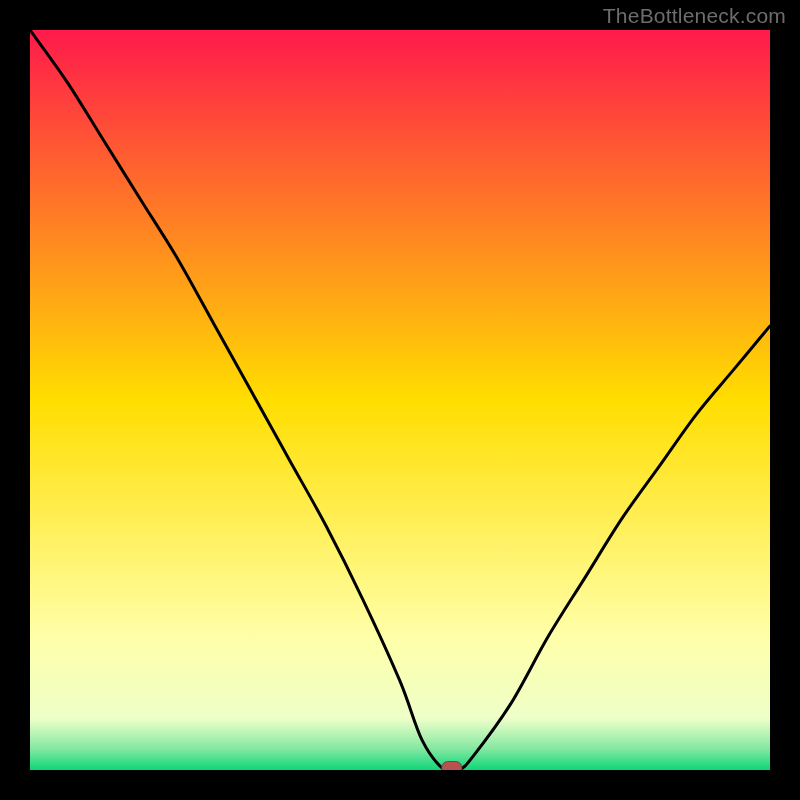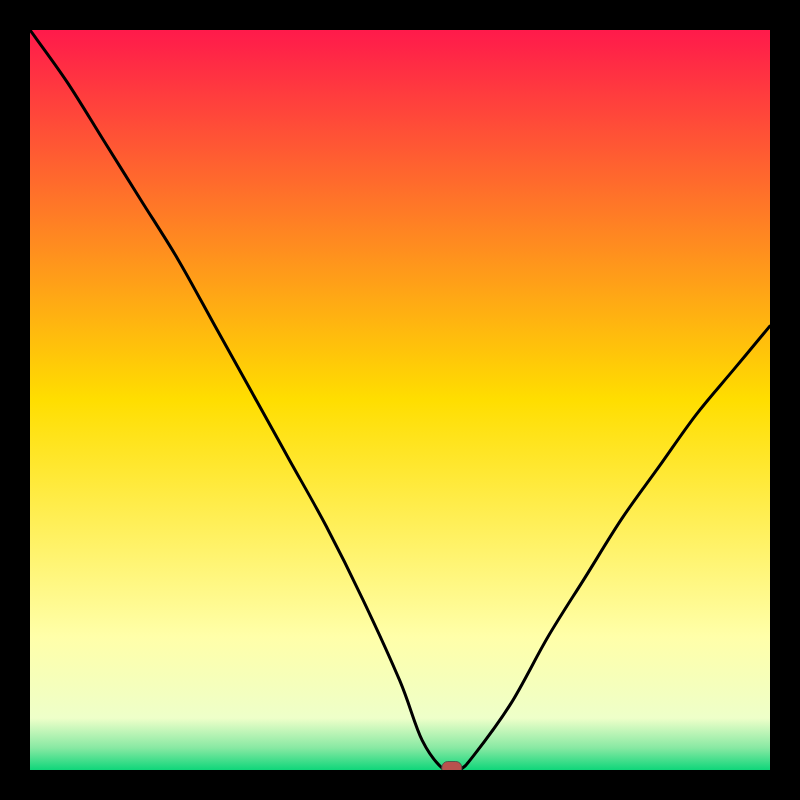--- a/index.html
+++ b/index.html
@@ -31,20 +31,21 @@
     font-size: 21px;
     font-weight: 500;
     color: #6d6d6d;
     letter-spacing: 0.2px;
   }
 </style>
 </head>
 <body>
 
 <div class="frame">
+  <div class="watermark">TheBottleneck.com</div>
 
   <svg class="plot" viewBox="0 0 740 740" preserveAspectRatio="none">
     <defs>
       <linearGradient id="bg-grad" x1="0" y1="0" x2="0" y2="1">
           <stop offset="0%" stop-color="#ff1a4b"></stop>
           <stop offset="50%" stop-color="#ffde00"></stop>
           <stop offset="82%" stop-color="#ffffa9"></stop>
           <stop offset="93%" stop-color="#eeffc9"></stop>
           <stop offset="97%" stop-color="#88e9a3"></stop>
           <stop offset="100%" stop-color="#0fd67a"></stop>

